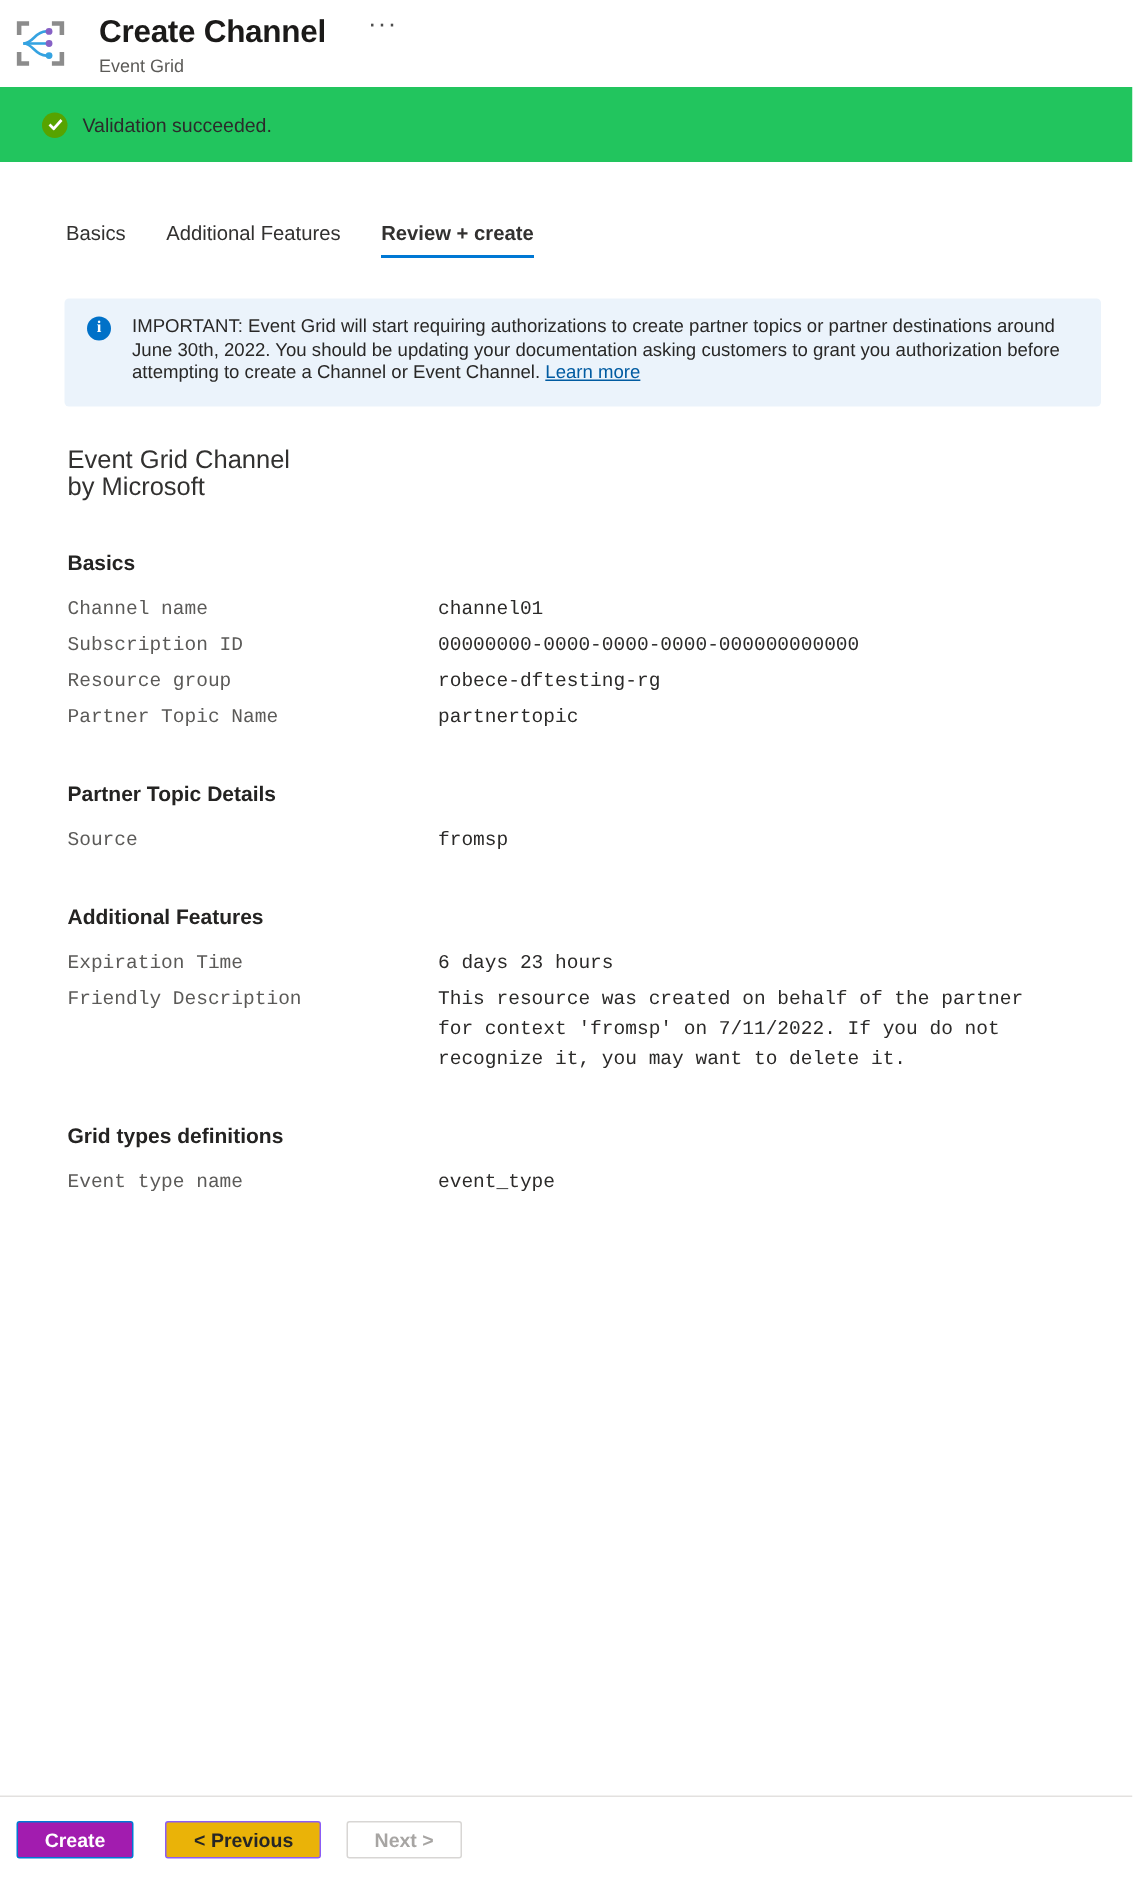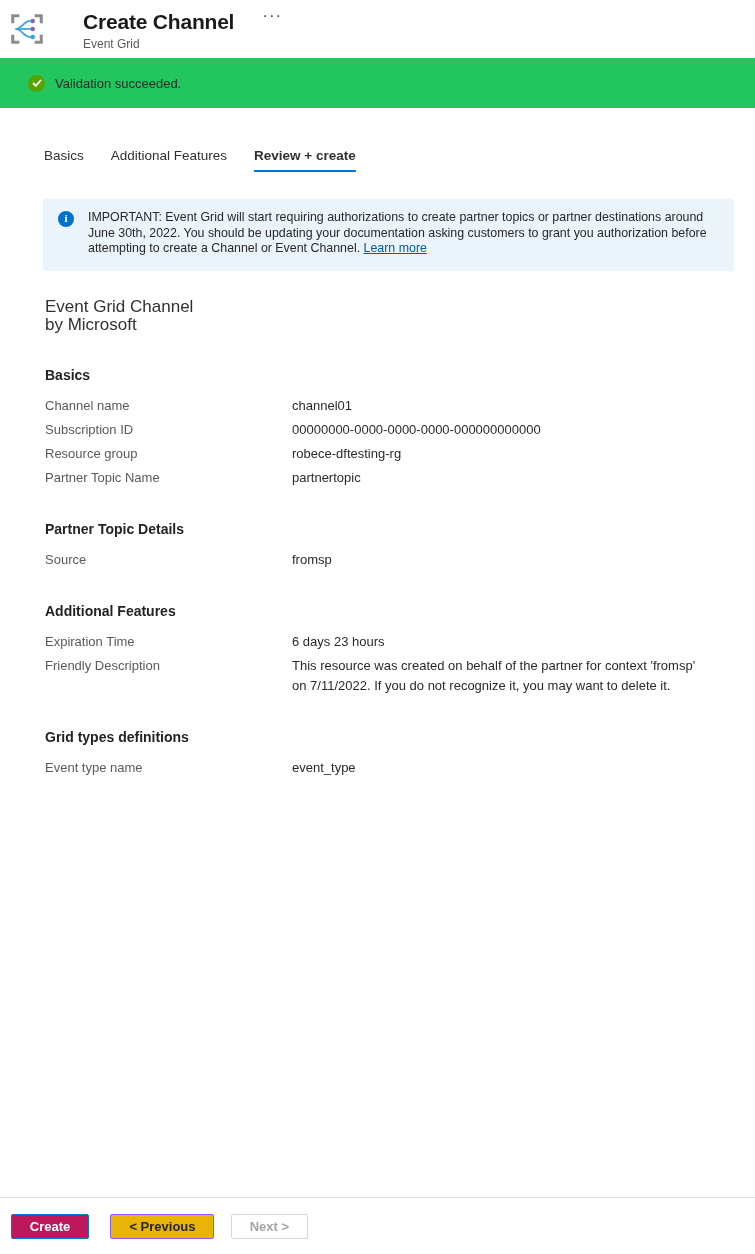--- a/index.html
+++ b/index.html
@@ -6,21 +6,21 @@
   html,body { background:#fff; }
   body {
     width:755px; height:1254px; position:relative; overflow:hidden;
     font-family:"Liberation Sans","DejaVu Sans",sans-serif;
     -webkit-font-smoothing:antialiased;
   }
 
   
   .header { position:relative; padding:10px 0 0 8px; height:58px; }
   .app-icon { position:absolute; left:8px; top:12px; width:38px; height:34px; }
-  .title-block { margin-left:75px; }
+  .title-block { margin-left:58px; }
   .page-title { font-size:21px; font-weight:700; color:#1b1a19; letter-spacing:-0.2px; display:inline-block; }
   .more-btn { display:inline-block; vertical-align:top; margin-left:28px; margin-top:-4px;
     font-size:17px; color:#4d4d4d; letter-spacing:1px; cursor:pointer; border:none; background:none; }
   .page-subtitle { font-size:12px; color:#5c5b58; margin-top:3px; }
 
   
   .success-banner { height:50px; background:#22c55e; display:flex; align-items:center;
     padding-left:28px; font-size:13px; color:#2b2b2b; }
   .check-circle { width:17px; height:17px; border-radius:50%; background:#57a300;
     display:flex; align-items:center; justify-content:center; margin-right:10px; flex:none; }
@@ -39,31 +39,31 @@
     border-radius:50%; background:#0071c8; color:#fff; font-size:11px; font-weight:700;
     display:flex; align-items:center; justify-content:center; font-family:"Liberation Serif",serif; }
   .learn-more { color:#005ba1; text-decoration:underline; cursor:pointer; }
 
   
   .product { margin:27px 0 0 45px; font-size:17px; color:#323130; line-height:18px; }
 
   
   .sections { margin:0 45px 0 45px; }
   .section-title { margin-top:33px; font-size:14px; font-weight:700; color:#242322; }
-  .srow { display:flex; margin-top:4px; }
+  .srow { display:flex; margin-top:4px;font-family:Liberation Mono, monospace; }
   .srow:first-of-type { margin-top:13px; }
   .srow .label { width:247px; flex:none; color:#5b5a58; font-size:13px; line-height:20px; }
   .srow .value { color:#2b2a29; font-size:13px; line-height:20px; max-width:428px; }
 
   
   .footer { position:absolute; left:0; right:0; bottom:0; height:57px;
     border-top:1px solid #e3e1df; background:#fff; padding:16px 0 0 11px; }
   .btn { height:25px; font-size:13px; font-weight:600; border-radius:2px;
     display:inline-flex; align-items:center; justify-content:center; cursor:pointer; }
-  .btn-create { background:#be185d; color:#fff; border:1px solid #0078d4; width:78px; margin-right:17px; }
+  .btn-create { background:#a21caf; color:#fff; border:1px solid #0078d4; width:78px; margin-right:17px; }
   .btn-prev { background:#eab308; color:#262626; border:1px solid #8b5cf6; width:104px; margin-right:12px; }
   .btn-next { background:#fff; color:#a7a5a3; border:1px solid #d8d6d4; width:77px; cursor:default; }
 </style>
 </head>
 <body>
 
 <div class="header">
   <svg class="app-icon" viewBox="0 0 40 34">
     <path d="M12 3 H5 V11 M5 23 V31 H12" fill="none" stroke="#8c8c8c" stroke-width="3.2"></path>
     <path d="M28 3 H35 V11 M35 23 V31 H28" fill="none" stroke="#8c8c8c" stroke-width="3.2"></path>

